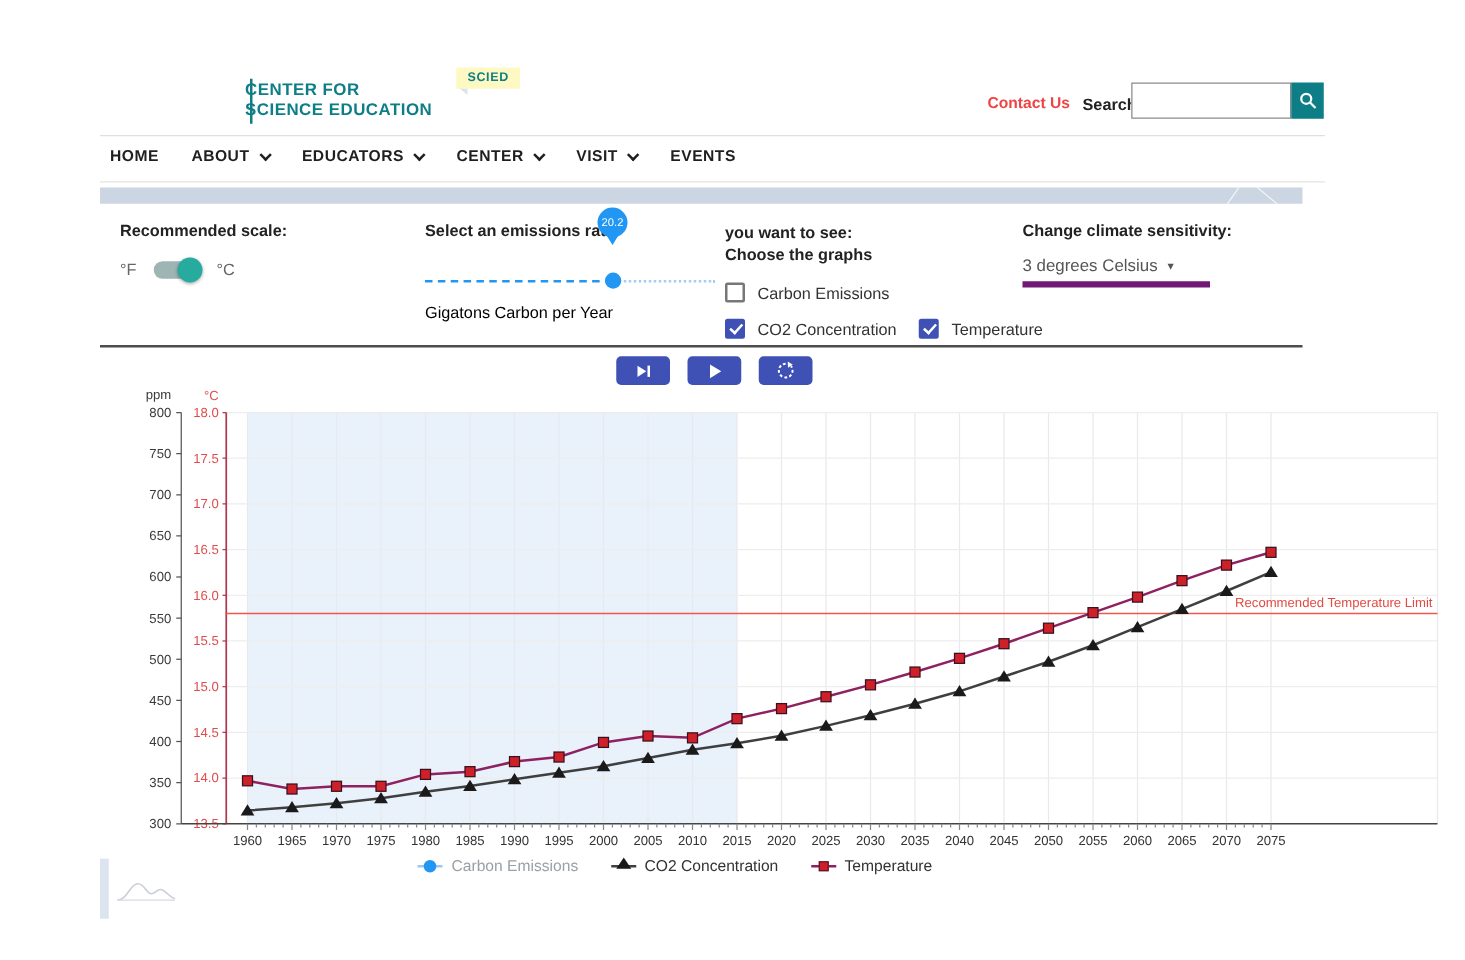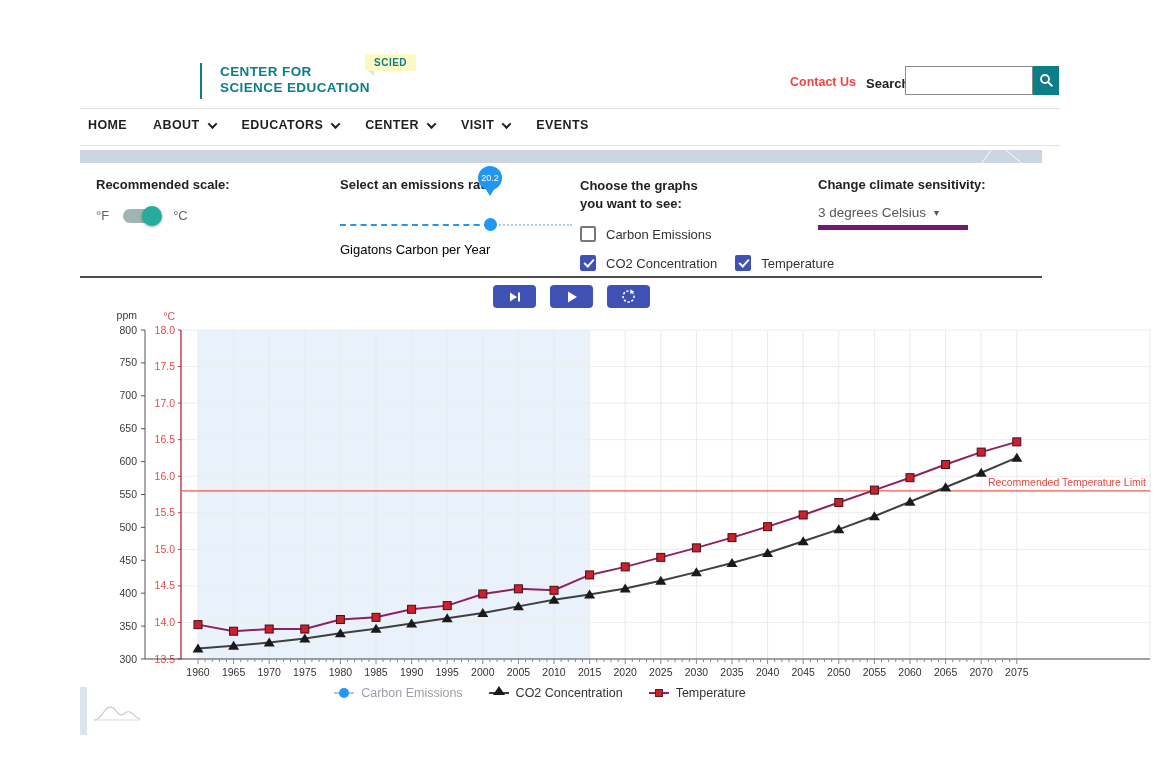--- a/index.html
+++ b/index.html
@@ -4,21 +4,21 @@
 <style>
   * { margin:0; padding:0; box-sizing:border-box; }
   html,body { width:1172px; height:768px; background:#fff; overflow:hidden;
     font-family:"Liberation Sans", sans-serif; }
   .abs { position:absolute; }
   #stage { position:relative; width:1172px; height:768px; }
 
   
   .logo-word { left:88px; top:58px; font-size:35px; font-weight:700; letter-spacing:2px; color:#0d7e86; }
   .logo-bar  { left:200px; top:63px; width:2px; height:36px; background:#0d7e86; }
-  .logo-tag  { left:220px; top:64px; font-size:13.5px; font-weight:700; color:#0d7e86; line-height:16px; letter-spacing:.4px; }
+  .logo-tag  { left:196px; top:64px; font-size:13.5px; font-weight:700; color:#0d7e86; line-height:16px; letter-spacing:.4px; }
   .scied-badge { left:365px; top:54px; background:#fef9c3; color:#0d7e86; font-size:10px; font-weight:700;
     padding:3px 9px; letter-spacing:.5px; }
   .scied-badge::after { content:''; position:absolute; left:3px; bottom:-5px; border-left:6px solid transparent;
     border-right:0 solid transparent; border-top:5px solid #dbe4ea; }
   .contact { left:790px; top:75px; color:#ef4444; font-size:12.5px; font-weight:700; cursor:pointer; }
   .search-label { left:866px; top:76px; color:#222; font-size:13px; font-weight:700; }
   .search-input { left:905px; top:66px; width:128px; height:29px; border:1px solid #8a8a8a; background:#fff;
     font-size:13px; padding:0 6px; outline:none; }
   .search-btn { left:1033px; top:66px; width:26px; height:29px; background:#0d7e86; border:none; cursor:pointer;
     display:flex; align-items:center; justify-content:center; }
@@ -165,22 +165,22 @@
     <div class="slider">
       <div class="track-l"></div>
       <div class="track-r"></div>
       <div class="thumb"></div>
     </div>
     <div class="slider-unit">Gigatons Carbon per Year</div>
   </div>
 
   <div class="abs col-graphs">
     <div class="graphs-head">
+      <div>you want to see:</div>
       <div>Choose the graphs</div>
-      <div>you want to see:</div>
     </div>
     <div class="chk-row">
       <div class="chk-item">
         <span class="checkbox"></span>
         <span>Carbon Emissions</span>
       </div>
     </div>
     <div class="chk-row">
       <div class="chk-item">
         <span class="checkbox checked"></span>

